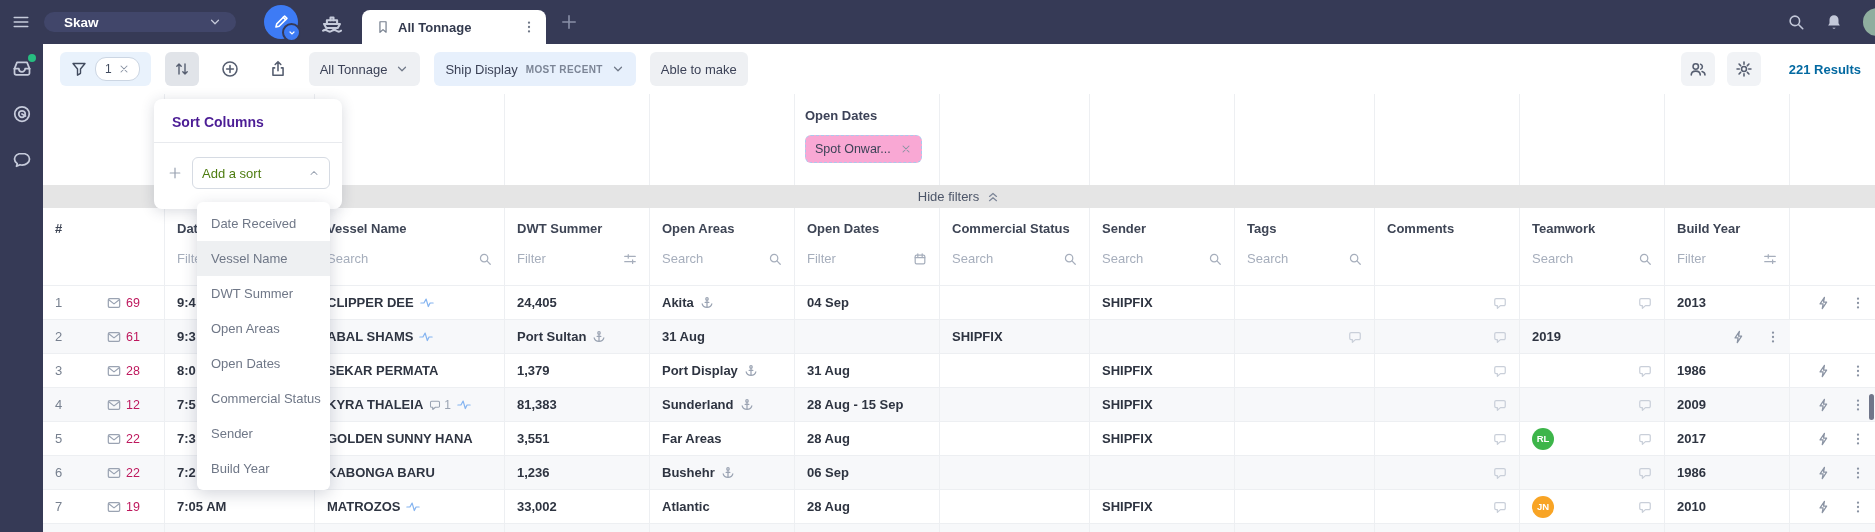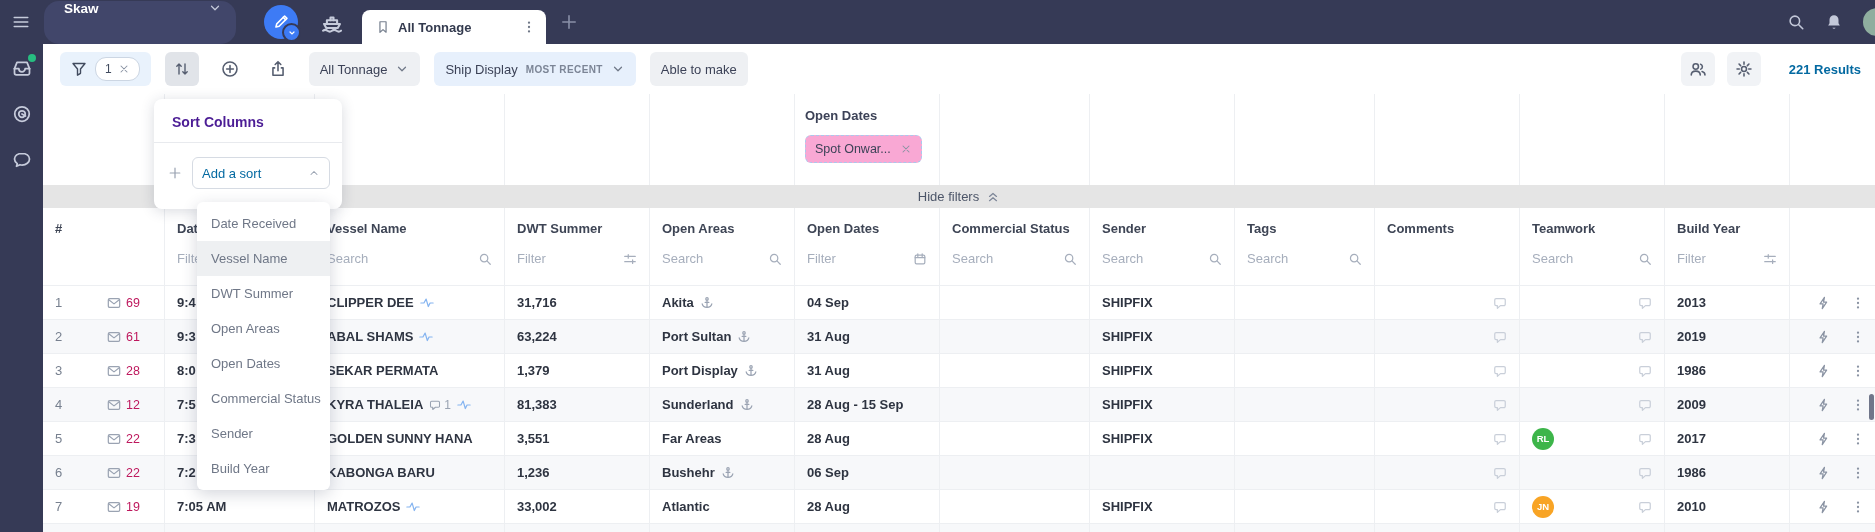--- a/index.html
+++ b/index.html
@@ -8,22 +8,22 @@
   .ic{display:inline-flex;width:16px;height:16px;flex:0 0 auto;color:inherit}
   .ic svg{width:100%;height:100%;fill:none;stroke:currentColor;stroke-width:1.4;stroke-linecap:round;stroke-linejoin:round}
   .ic.fill svg{fill:currentColor;stroke:none}
   .s12{width:12px;height:12px}.s14{width:14px;height:14px}.s18{width:18px;height:18px}
   .s20{width:20px;height:20px}.s24{width:24px;height:24px}
 
   
   .topbar{position:absolute;left:0;top:0;width:1875px;height:44px;background:#363a56;z-index:30;
           display:flex;align-items:center;}
   .burger{margin-left:12px;color:#c6cbdb;cursor:pointer}
-  .ws-pill{margin-left:14px;width:158px;height:43px;background:#41466a;border-radius:15px;
-           display:flex;align-items:flex-start;padding:0 14px 0 20px;color:#fff;font-weight:700;font-size:13.5px;cursor:pointer}
+  .ws-pill{margin-left:14px;width:158px;height:20px;background:#41466a;border-radius:15px;
+           display:flex;align-items:center;padding:0 14px 0 20px;color:#fff;font-weight:700;font-size:13.5px;cursor:pointer}
   .ws-pill .chev{margin-left:auto;color:#c6cbdb}
   .edit-circle{position:relative;margin-left:28px;width:34px;height:34px;border-radius:50%;
                background:#3d7bf5;display:flex;align-items:center;justify-content:center;color:#fff;cursor:pointer}
   .edit-badge{position:absolute;right:-3px;bottom:-3px;width:15px;height:15px;border-radius:50%;
               background:#3d7bf5;border:2px solid #363a56;display:flex;align-items:center;justify-content:center;color:#fff}
   .ship-ic{margin-left:22px;color:#c6cbdb}
   .tab{margin-left:18px;align-self:flex-end;height:34px;width:160px;background:#fff;border-radius:8px 8px 0 0;
        display:flex;align-items:center;padding:0 10px 0 14px;gap:8px;cursor:pointer}
   .tab-label{font-weight:700;color:#333a4e;font-size:13px;flex:1 1 auto;white-space:nowrap}
   .tab .bm{color:#77808f}
@@ -109,21 +109,21 @@
   .c-actions{justify-content:flex-end;gap:20px;padding-right:10px;color:#8a93a3}
 
   
   .sort-panel{position:absolute;left:154px;top:99px;width:188px;height:110px;background:#fff;border-radius:8px;
               box-shadow:0 2px 14px rgba(40,50,80,.18);z-index:40}
   .sp-title{padding:15px 18px 12px;font-size:14px;font-weight:700;color:#4c1d95;border-bottom:1px solid #e8eaee}
   .sp-row{display:flex;align-items:center;gap:10px;padding:14px 12px 0 14px}
   .sp-plus{color:#9aa3b2}
   .sp-select{flex:1;height:30px;border:1px solid #d6dbe3;border-radius:6px;display:flex;align-items:center;
              justify-content:space-between;padding:0 9px;cursor:pointer}
-  .sp-select .ph{color:#0369a1;font-size:13px}
+  .sp-select .ph{color:#4d7c0f;font-size:13px}
   .sp-select .ic{color:#9aa3b2}
   .sort-menu{position:absolute;left:197px;top:202px;width:133px;height:288px;background:#fff;border-radius:6px;
              box-shadow:0 4px 16px rgba(40,50,80,.20);z-index:45;padding:4px 0;box-sizing:border-box}
   .sm-item{height:35px;display:flex;align-items:center;padding-left:14px;color:#6f7787;font-size:13px;cursor:pointer}
   .sm-item.hl{background:#eef0f2}
 
   
   .scroll-thumb{position:absolute;right:1px;top:394px;width:5px;height:26px;border-radius:3px;background:#70768a;z-index:50}
 </style>
 </head>
@@ -497,21 +497,21 @@
         </div>
         <div class="tcell">
           <span class="vname">CLIPPER DEE</span>
           <span class="ic s14 pulse">
             <svg viewBox="0 0 16 16">
               <path d="M1 8h3.5L7 3.5 9.5 12 11.5 8H15"></path>
             </svg>
           </span>
         </div>
         <div class="tcell">
-          <span class="val">31,716</span>
+          <span class="val">24,405</span>
         </div>
         <div class="tcell">
           <span class="val">Akita</span>
           <span class="ic s14 anchor">
             <svg viewBox="0 0 16 16">
               <circle cx="8" cy="3.3" r="1.4"></circle>
               <path d="M8 4.7v8.3M8 13c-2.8 0-5-1.8-5.5-4M8 13c2.8 0 5-1.8 5.5-4M5.9 7.3h4.2"></path>
             </svg>
           </span>
         </div>
@@ -573,23 +573,20 @@
         <div class="tcell">
           <span class="val">9:3</span>
         </div>
         <div class="tcell">
           <span class="vname">ABAL SHAMS</span>
           <span class="ic s14 pulse">
             <svg viewBox="0 0 16 16">
               <path d="M1 8h3.5L7 3.5 9.5 12 11.5 8H15"></path>
             </svg>
           </span>
-        </div>
-        <div class="tcell">
-          <span class="val">63,224</span>
         </div>
         <div class="tcell">
           <span class="val">Port Sultan</span>
           <span class="ic s14 anchor">
             <svg viewBox="0 0 16 16">
               <circle cx="8" cy="3.3" r="1.4"></circle>
               <path d="M8 4.7v8.3M8 13c-2.8 0-5-1.8-5.5-4M8 13c2.8 0 5-1.8 5.5-4M5.9 7.3h4.2"></path>
             </svg>
           </span>
         </div>

